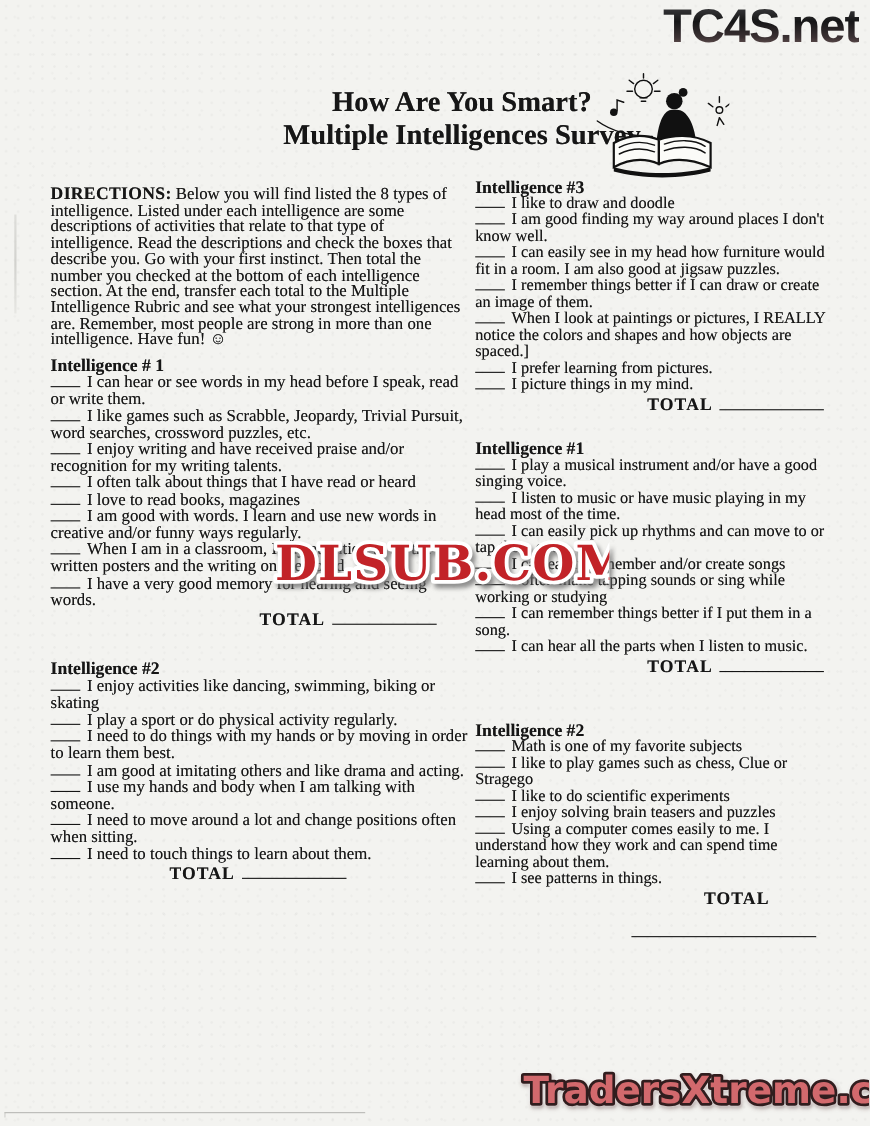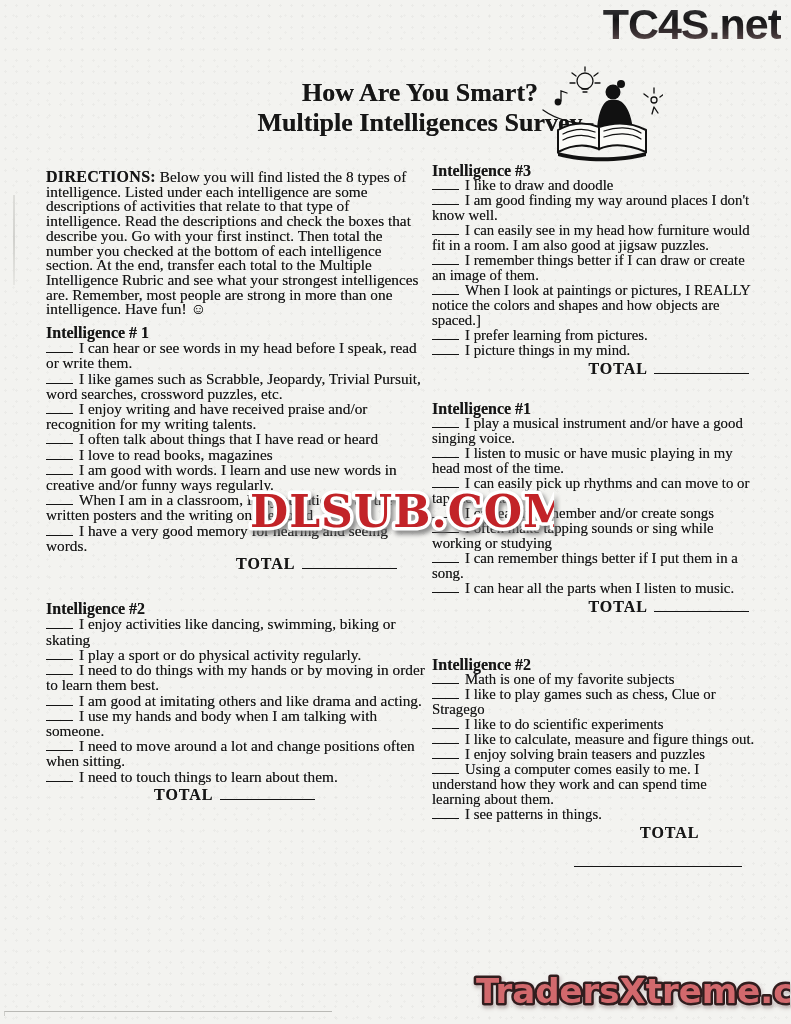--- a/index.html
+++ b/index.html
@@ -182,21 +182,20 @@
         <p class="item"><span class="blank"></span>I often make tapping sounds or sing while working or studying</p>
         <p class="item"><span class="blank"></span>I can remember things better if I put them in a song.</p>
         <p class="item"><span class="blank"></span>I can hear all the parts when I listen to music.</p>
         <div class="total"><span class="total-label">TOTAL</span><span class="blankline"></span></div>
       </div>
     <div class="section sec-4">
         <div class="sec-heading">Intelligence #2</div>
         <p class="item"><span class="blank"></span>Math is one of my favorite subjects</p>
         <p class="item"><span class="blank"></span>I like to play games such as chess, Clue or Stragego</p>
         <p class="item"><span class="blank"></span>I like to do scientific experiments</p>
-        <p class="item"><span class="blank"></span>I like to calculate, measure and figure things out.</p>
         <p class="item"><span class="blank"></span>I enjoy solving brain teasers and puzzles</p>
         <p class="item"><span class="blank"></span>Using a computer comes easily to me.  I understand how they work and can spend time learning about them.</p>
         <p class="item"><span class="blank"></span>I see patterns in things.</p>
         <div class="total"><span class="total-label">TOTAL</span><span class="blankline"></span></div>
       </div>
   </div>
 
   <svg class="wm-dlsub" width="308" height="60" viewBox="0 0 308 60">
     <text x="4" y="45">DLSUB.COM</text>
   </svg>

